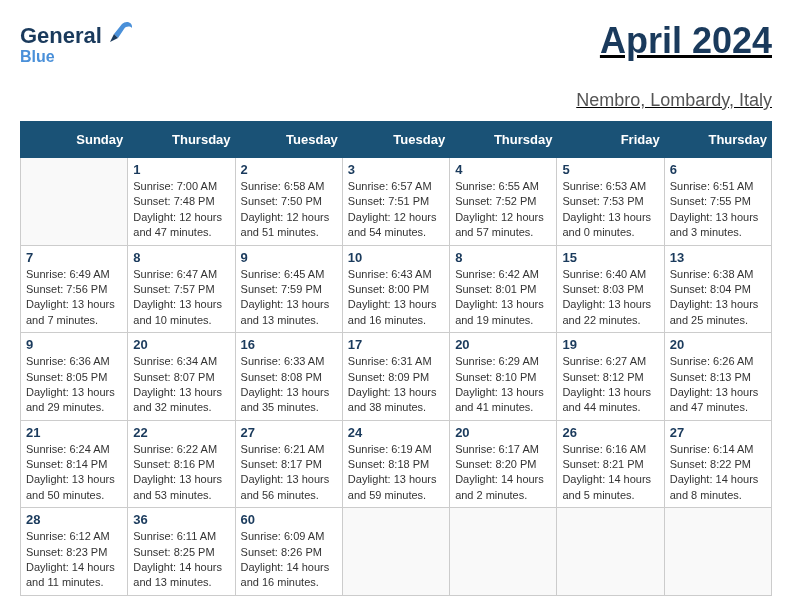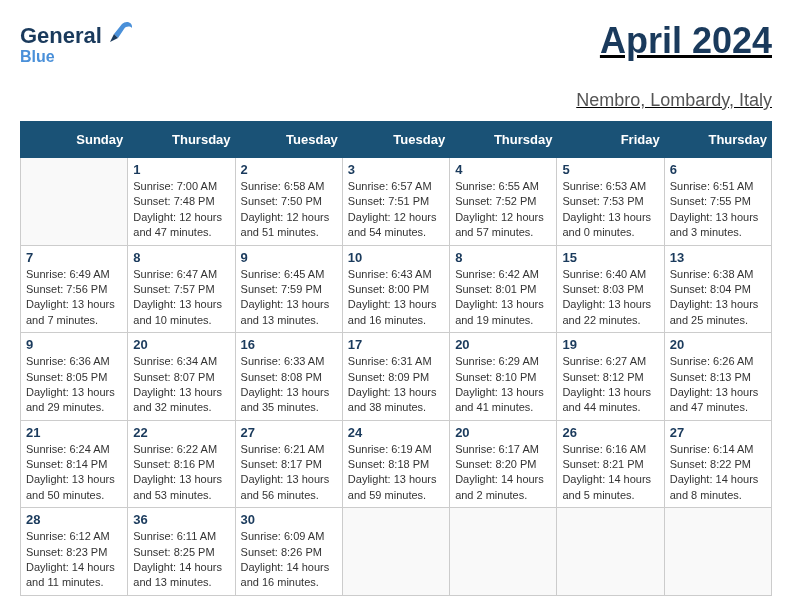--- a/index.html
+++ b/index.html
@@ -247,21 +247,21 @@
       <tr>
         <td>
           <span class="day-num">28</span>
           <div class="day-info">Sunrise: 6:12 AM<br>Sunset: 8:23 PM<br>Daylight: 14 hours and 11 minutes.</div>
         </td>
         <td>
           <span class="day-num">36</span>
           <div class="day-info">Sunrise: 6:11 AM<br>Sunset: 8:25 PM<br>Daylight: 14 hours and 13 minutes.</div>
         </td>
         <td>
-          <span class="day-num">30</span>
+          <span class="day-num">60</span>
           <div class="day-info">Sunrise: 6:09 AM<br>Sunset: 8:26 PM<br>Daylight: 14 hours and 16 minutes.</div>
         </td>
         <td class="empty-cell"></td>
         <td class="empty-cell"></td>
         <td class="empty-cell"></td>
         <td class="empty-cell"></td>
       </tr>
     </tbody>
 </table>
 

